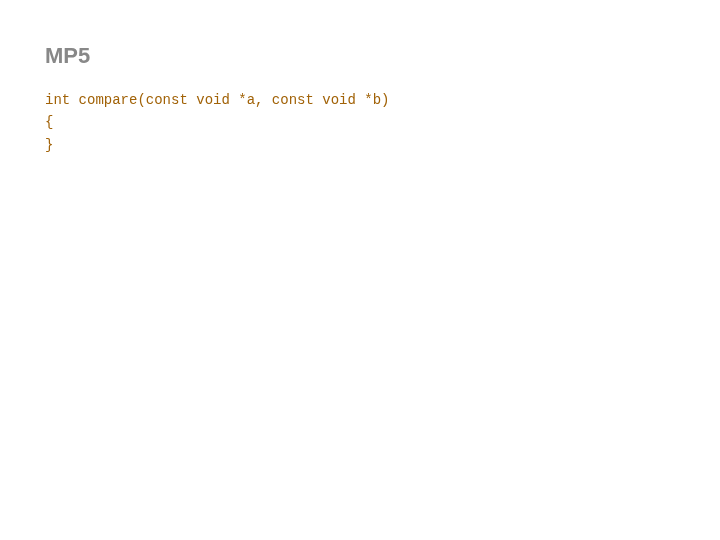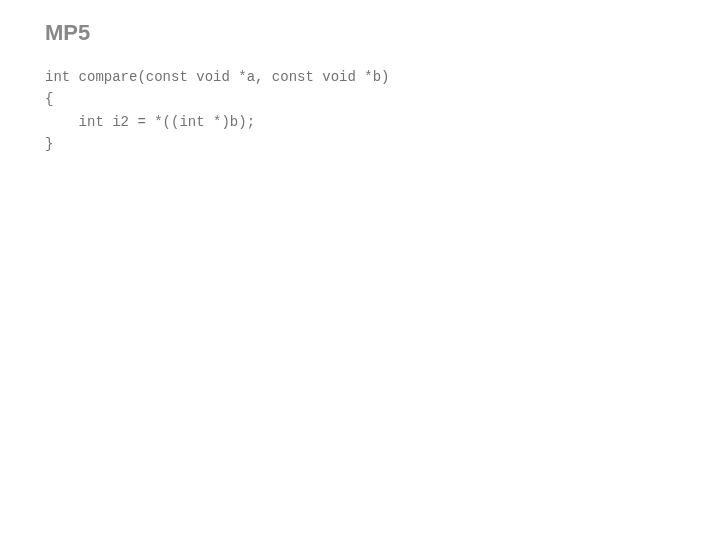--- a/index.html
+++ b/index.html
@@ -13,51 +13,50 @@
       font-family: 'Courier New', Courier, monospace;
       width: 720px;
       height: 540px;
       overflow: hidden;
     }
 
     .page {
       width: 720px;
       height: 540px;
       background: #ffffff;
-      padding: 20px 45px;
+      padding: 43px 45px;
     }
 
     .title {
       font-family: Arial, Helvetica, sans-serif;
       font-size: 22px;
       font-weight: bold;
       color: #888888;
       margin-bottom: 20px;
     }
 
     .code-block {
       font-family: 'Courier New', Courier, monospace;
       font-size: 14px;
-      color: #737373;
+      color: #a16207;
       line-height: 1.6;
     }
 
     .code-line {
       white-space: pre;
     }
   </style>
 </head>
 <body>
 
 <div class="page">
 
   <div class="title">MP5</div>
 
   <div class="code-block">
     <div class="code-line">int compare(const void *a, const void *b)</div>
     <div class="code-line">{</div>
-    <div class="code-line">    int i2 = *((int *)b);</div>
     <div class="code-line"></div>
     <div class="code-line"></div>
     <div class="code-line">}</div>
   </div>
 
 </div>
 
 </body></html>

